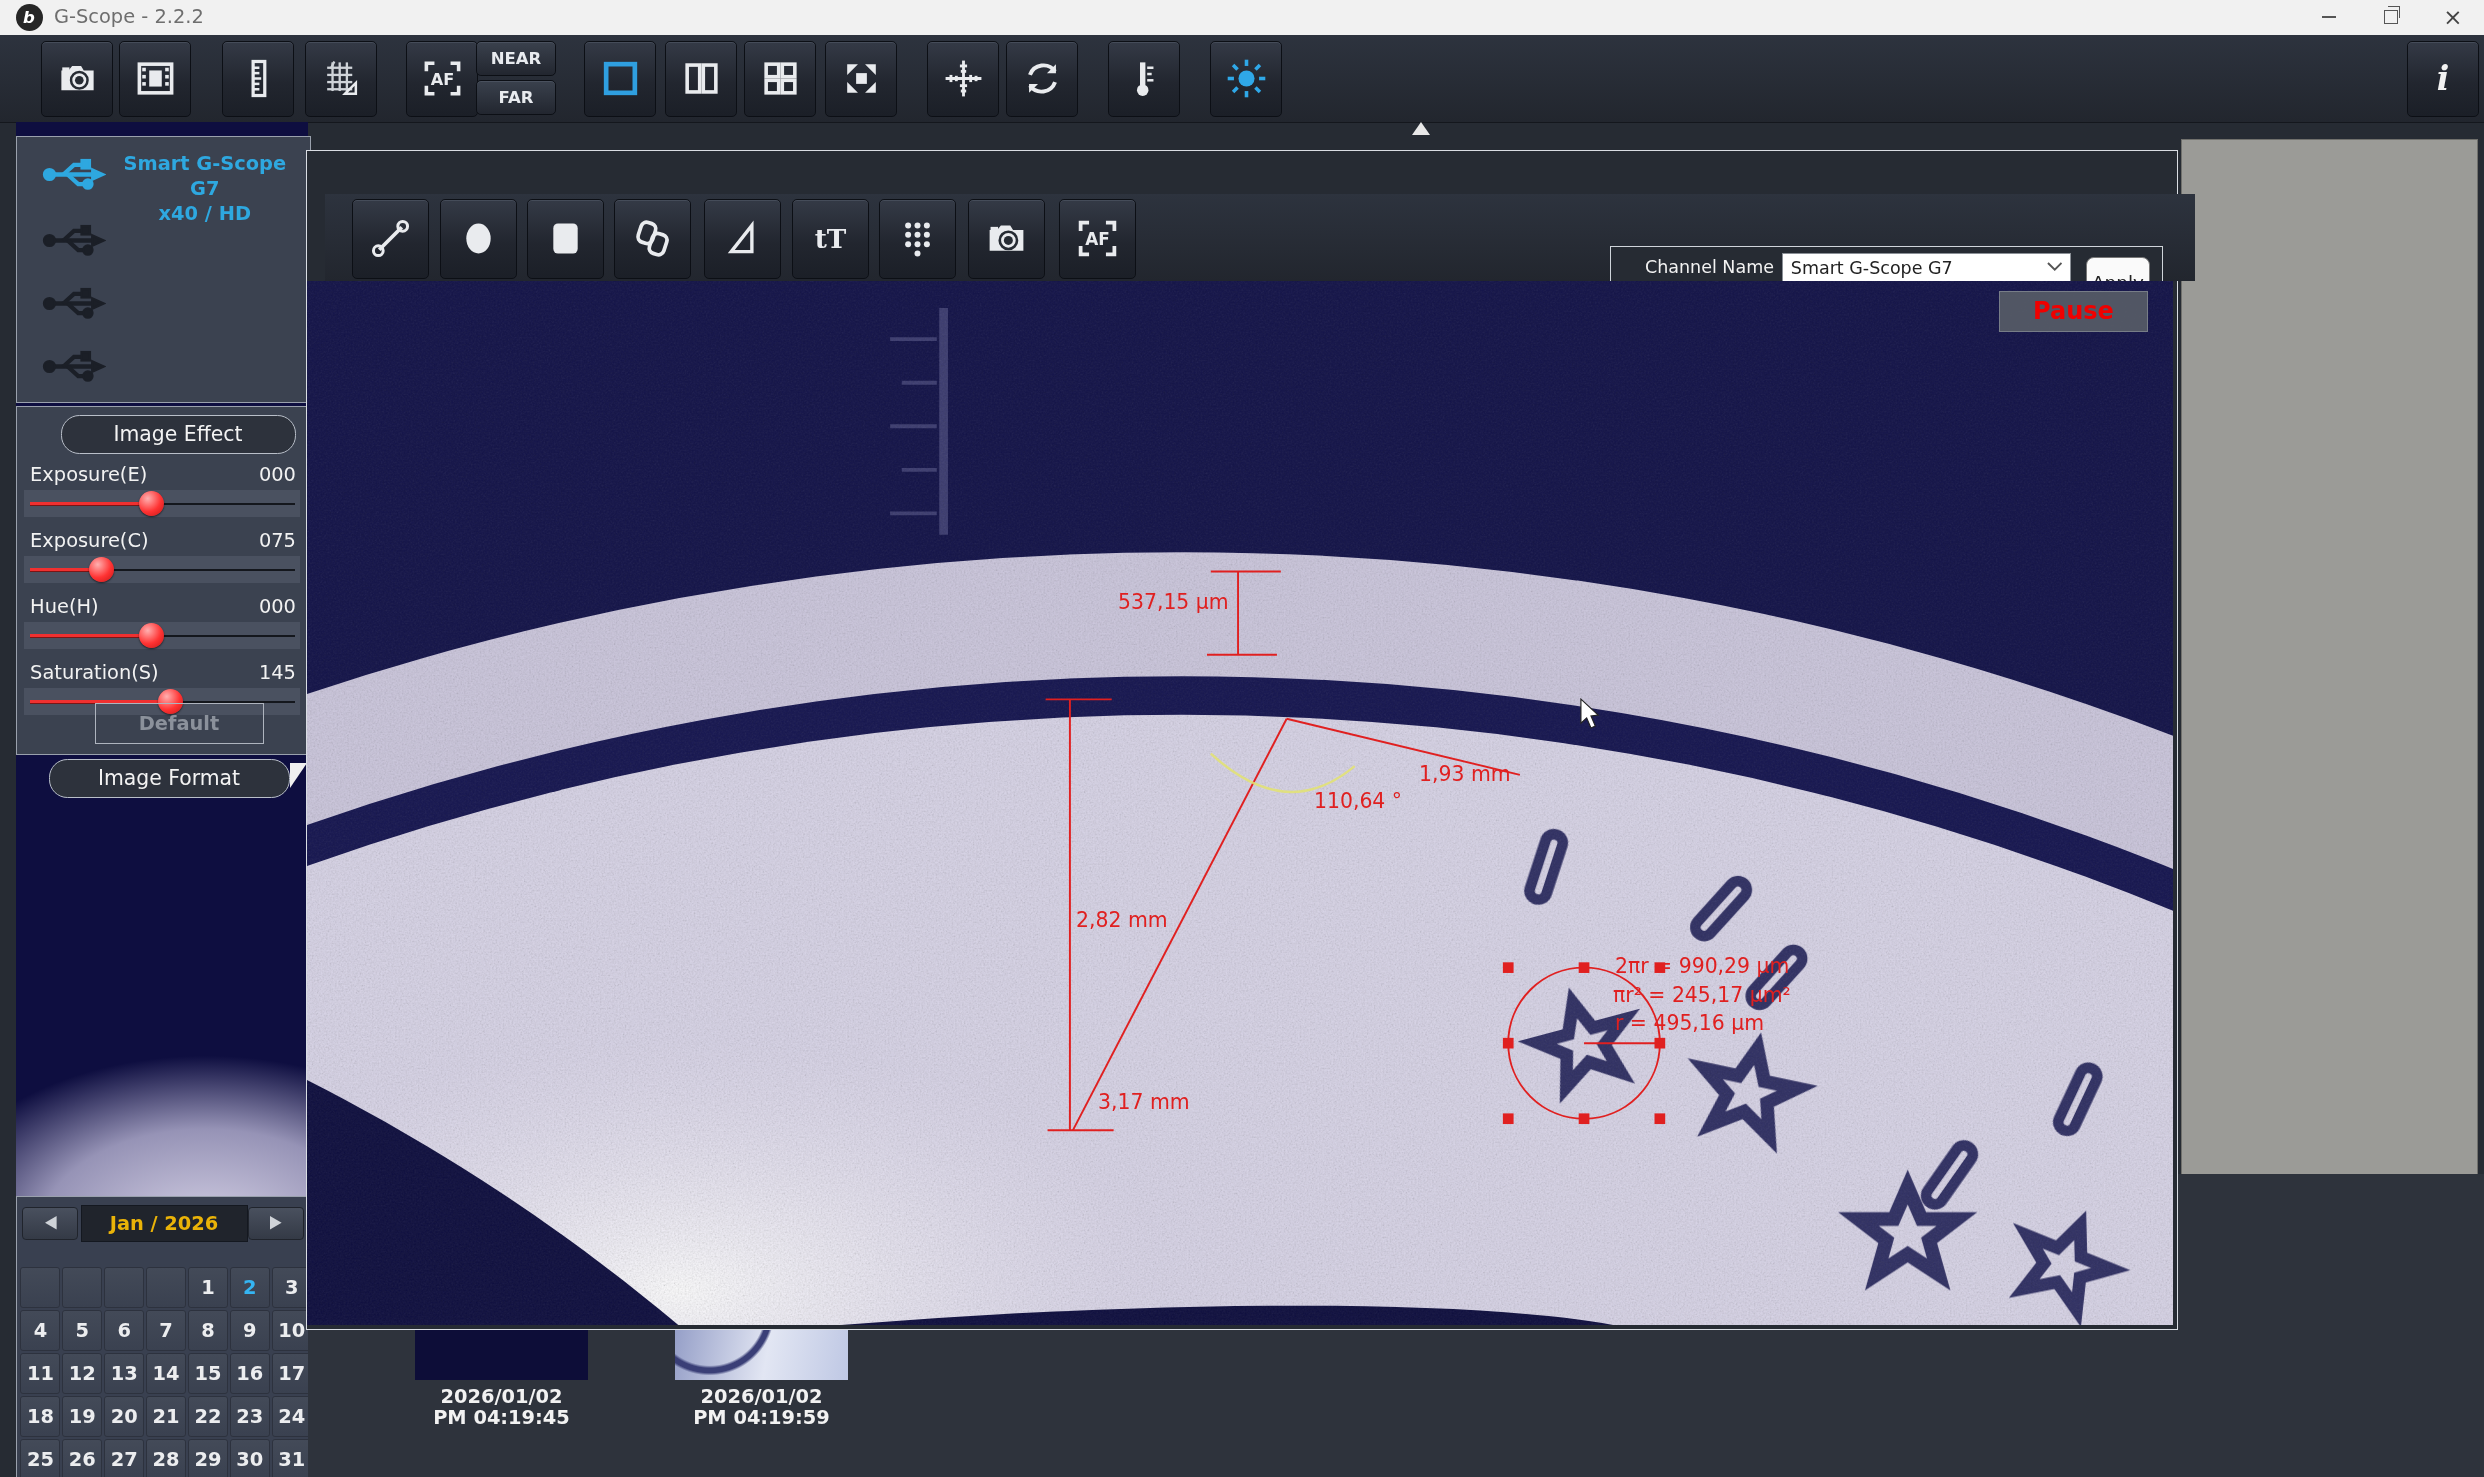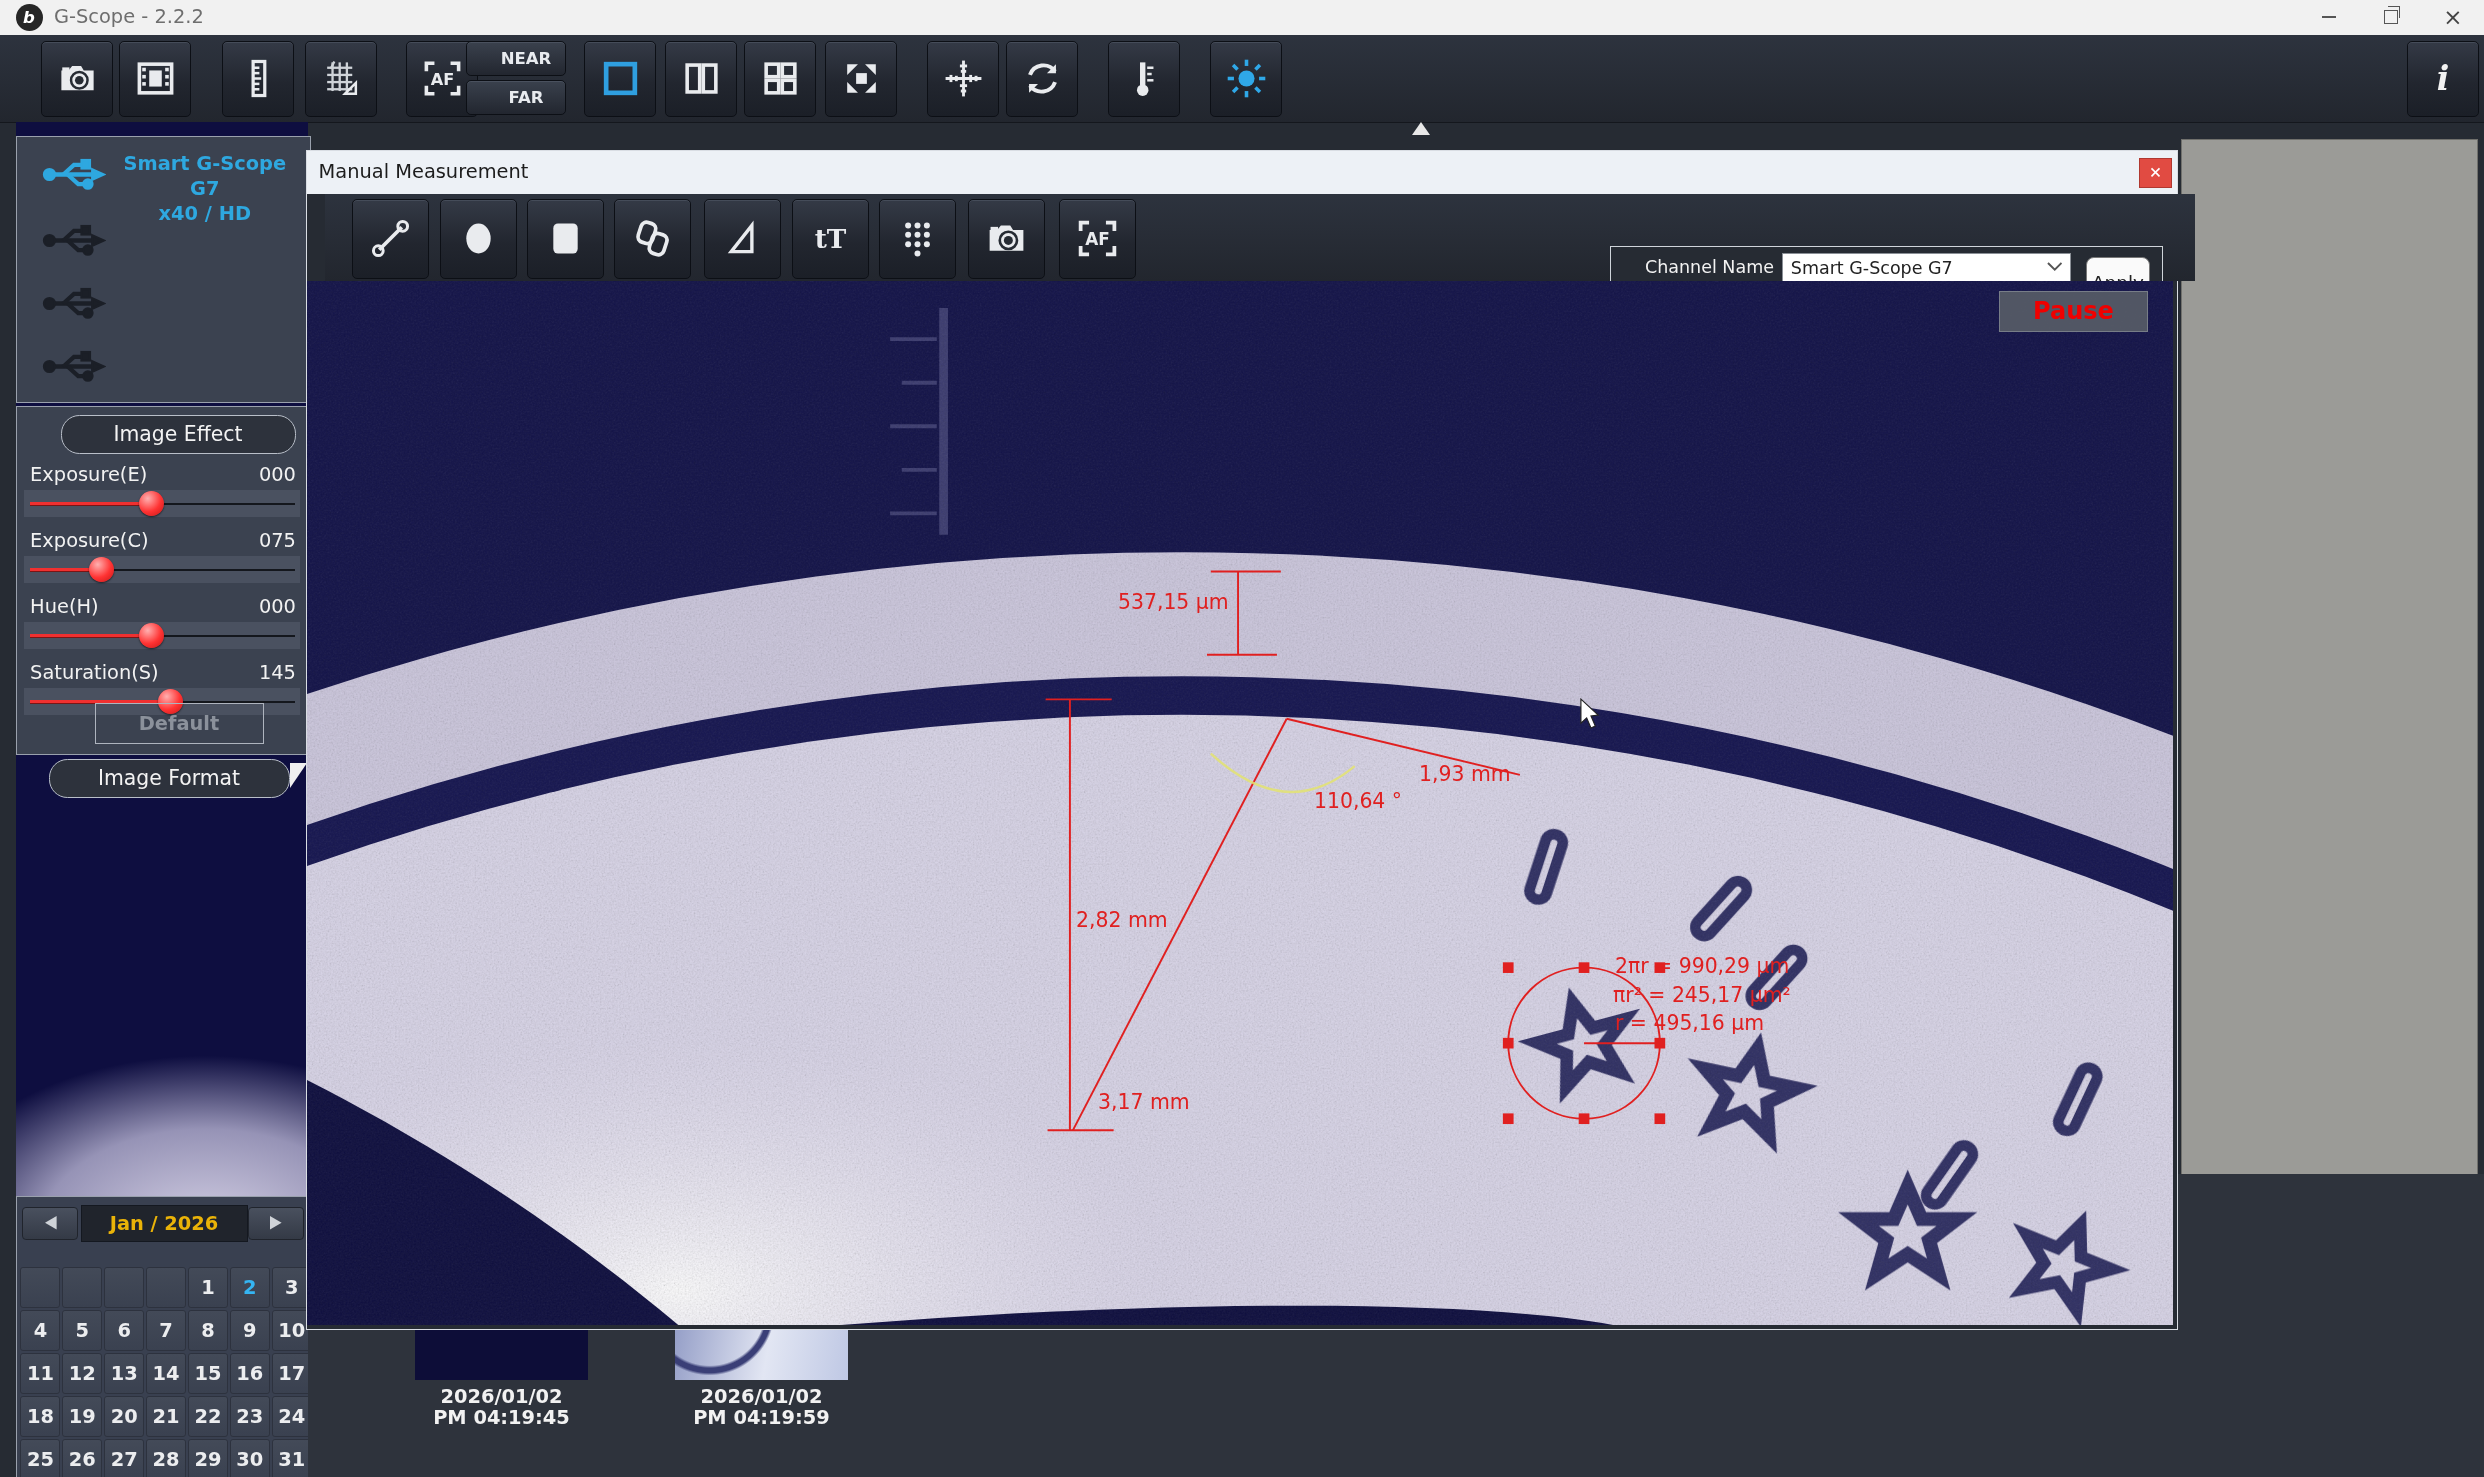--- a/index.html
+++ b/index.html
@@ -23,21 +23,21 @@
   
   .toolbar{left:0;top:35px;width:2484px;height:87px;background:linear-gradient(#2d333e,#22262e);
            border-bottom:1px solid #14171d;}
   .tbtn{position:absolute;top:5.8px;width:70px;height:74px;border:1px solid #0c0f15;border-radius:4.9px;
         background:linear-gradient(#343a46 0%,#22262f 55%,#1b1f27 100%);
         display:flex;align-items:center;justify-content:center;box-shadow:inset 0 1px 0 #454c59;}
   .tbtn svg{width:43px;height:43px;}
   .nearfar{display:flex;flex-direction:column;gap:3.9px;background:none;border:none;box-shadow:none;}
   .nf{width:78px;height:35px;border:1px solid #0c0f15;border-radius:4.9px;color:#e8ebef;
       background:linear-gradient(#3a414d,#22262f);font-size:16.5px;font-weight:bold;
-      display:flex;align-items:center;justify-content:center;box-shadow:inset 0 1px 0 #4a515e;padding-left:20px;}
+      display:flex;align-items:center;justify-content:center;box-shadow:inset 0 1px 0 #4a515e;}
   .infoglyph{font-family:"DejaVu Serif",serif;font-style:italic;font-weight:bold;font-size:33px;color:#f2f2f2;}
 
   
   .videostrip{left:15.5px;top:122px;width:292px;height:1356px;background:#0e0e40;
      background-image:
        radial-gradient(ellipse 417px 262px at 65% 82%, #d6d2e6 0%, #9693b6 40%, rgba(14,14,64,0) 68%),
        radial-gradient(ellipse 505px 311px at 5% 98%, #eceaf6 0%, rgba(14,14,64,0) 60%);}
 
   
   .panel{background:#3b4250;border:1px solid #9aa1ad;}
@@ -457,24 +457,20 @@
   </div>
   <div class="caption cap2">
     <div>2026/01/02</div>
     <div>PM 04:19:59</div>
   </div>
 </div>
 
 <div class="abs dlg-marker"></div>
 
 <div class="abs dialog">
-  <div class="dlg-title">
-    <span>Manual Measurement</span>
-    <div class="dlg-close">✕</div>
-  </div>
 
   <div class="dlg-toolbar">
     <div class="dtool" style="left:27px">
       <svg viewBox="0 0 24 24">
           <line x1="6" y1="18" x2="18" y2="6" stroke="#e9ebee" stroke-width="2"></line>
           <circle cx="5.5" cy="18.5" r="2.6" fill="none" stroke="#e9ebee" stroke-width="1.6"></circle>
           <circle cx="18.5" cy="5.5" r="2.6" fill="none" stroke="#e9ebee" stroke-width="1.6"></circle>
         </svg>
     </div>
     <div class="dtool" style="left:115px">

